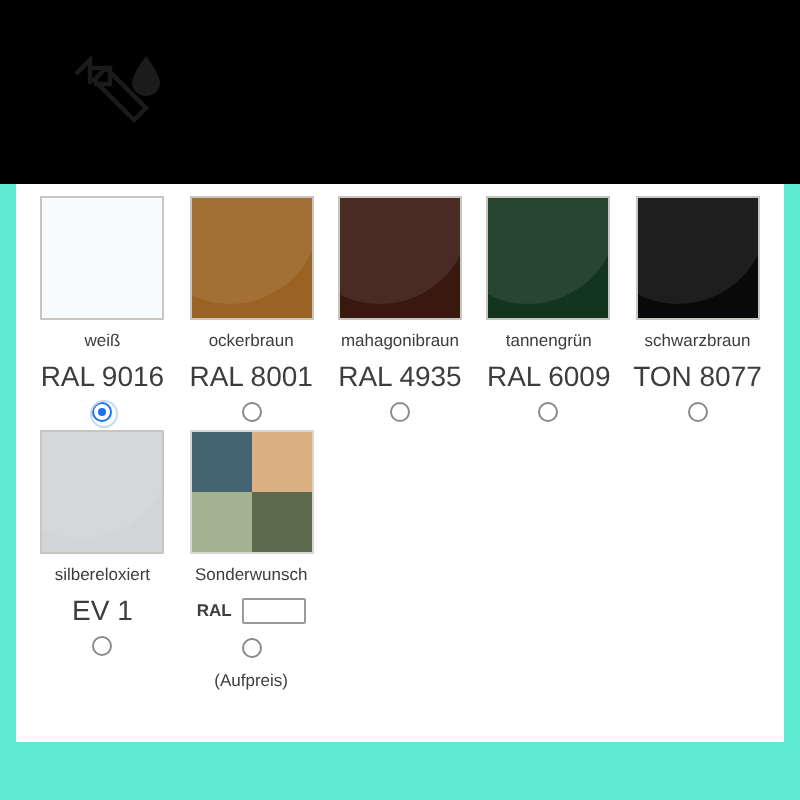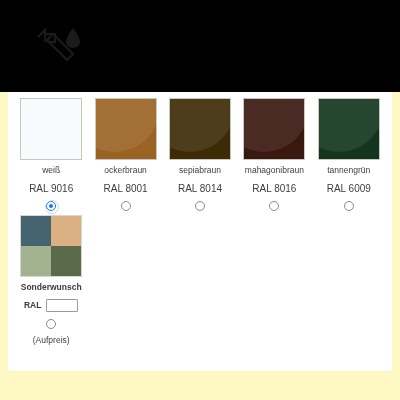--- a/index.html
+++ b/index.html
@@ -10,21 +10,21 @@
     height: 400px;
     background: #000000;
     overflow: hidden;
     font-family: "Liberation Sans", sans-serif;
   }
 
   #root {
     position: relative;
     width: 400px;
     height: 400px;
-    background: #fef9c3;
+    background: #5eead4;
   }
 
   
   .topbar {
     position: absolute;
     left: 0; top: 0;
     width: 400px;
     height: 92px;
     background: #000000;
   }
@@ -92,21 +92,21 @@
   .label-name {
     margin-top: 5px;
     font-size: 8.5px;
     color: #3d3d3d;
     line-height: 11px;
     text-align: center;
     white-space: nowrap;
   }
   .label-code {
     margin-top: 7px;
-    font-size: 10px;
+    font-size: 14px;
     color: #3d3d3d;
     line-height: 11px;
     text-align: center;
     white-space: nowrap;
   }
 
   .radio {
     margin-top: 7px;
     width: 10px;
     height: 10px;
@@ -166,21 +166,21 @@
     border-radius: 1px;
   }
   .surcharge {
     margin-top: 6px;
     font-size: 8.5px;
     color: #3d3d3d;
     line-height: 11px;
     white-space: nowrap;
     text-align: right;
   }
-  .special .label-name { margin-top: 5px; font-weight: bold; }
+  .special .label-name { margin-top: 5px; }
 </style>
 </head>
 <body>
 
 <div id="root">
 
   <div class="topbar">
     <svg class="roller-icon" viewBox="0 0 56 46" aria-hidden="true">
       <g fill="none" stroke="#1b1b1b" stroke-width="2.2" stroke-linejoin="miter">
         <path d="M5 15 L12 8 L12 12 L22 12 L22 20 L14 20"></path>
@@ -203,49 +203,57 @@
 
       <div class="swatch-cell">
         <div class="chip" style="background:#9a6223">
             <span class="sheen"></span>
           </div>
         <div class="label-name">ockerbraun</div>
         <div class="label-code">RAL 8001</div>
         <div class="radio"></div>
       </div>
 
-      <div class="swatch-cell">
-        <div class="chip" style="background:#3d2b05">
-            <span class="sheen"></span>
-          </div>
-        <div class="label-name">sepiabraun</div>
-        <div class="label-code">RAL 8014</div>
-        <div class="radio"></div>
-      </div>
 
       <div class="swatch-cell">
         <div class="chip" style="background:#39180f">
             <span class="sheen"></span>
           </div>
         <div class="label-name">mahagonibraun</div>
-        <div class="label-code">RAL 8016</div>
+        <div class="label-code">RAL 4935</div>
         <div class="radio"></div>
       </div>
 
       <div class="swatch-cell">
         <div class="chip" style="background:#13351d">
             <span class="sheen"></span>
           </div>
         <div class="label-name">tannengrün</div>
         <div class="label-code">RAL 6009</div>
         <div class="radio"></div>
       </div>
 
 
-
+      <div class="swatch-cell">
+        <div class="chip" style="background:#090909">
+            <span class="sheen"></span>
+          </div>
+        <div class="label-name">schwarzbraun</div>
+        <div class="label-code">TON 8077</div>
+        <div class="radio"></div>
+      </div>
+
+      <div class="swatch-cell">
+        <div class="chip" style="background:#d2d4d6">
+            <span class="sheen"></span>
+          </div>
+        <div class="label-name">silbereloxiert</div>
+        <div class="label-code">EV 1</div>
+        <div class="radio"></div>
+      </div>
 
       <div class="swatch-cell special">
         <div class="chip quad">
           <i style="background:#456472"></i>
           <i style="background:#dbb082"></i>
           <i style="background:#a3b392"></i>
           <i style="background:#5b6a4b"></i>
         </div>
         <div class="label-name">Sonderwunsch</div>
         <div class="ral-row">

